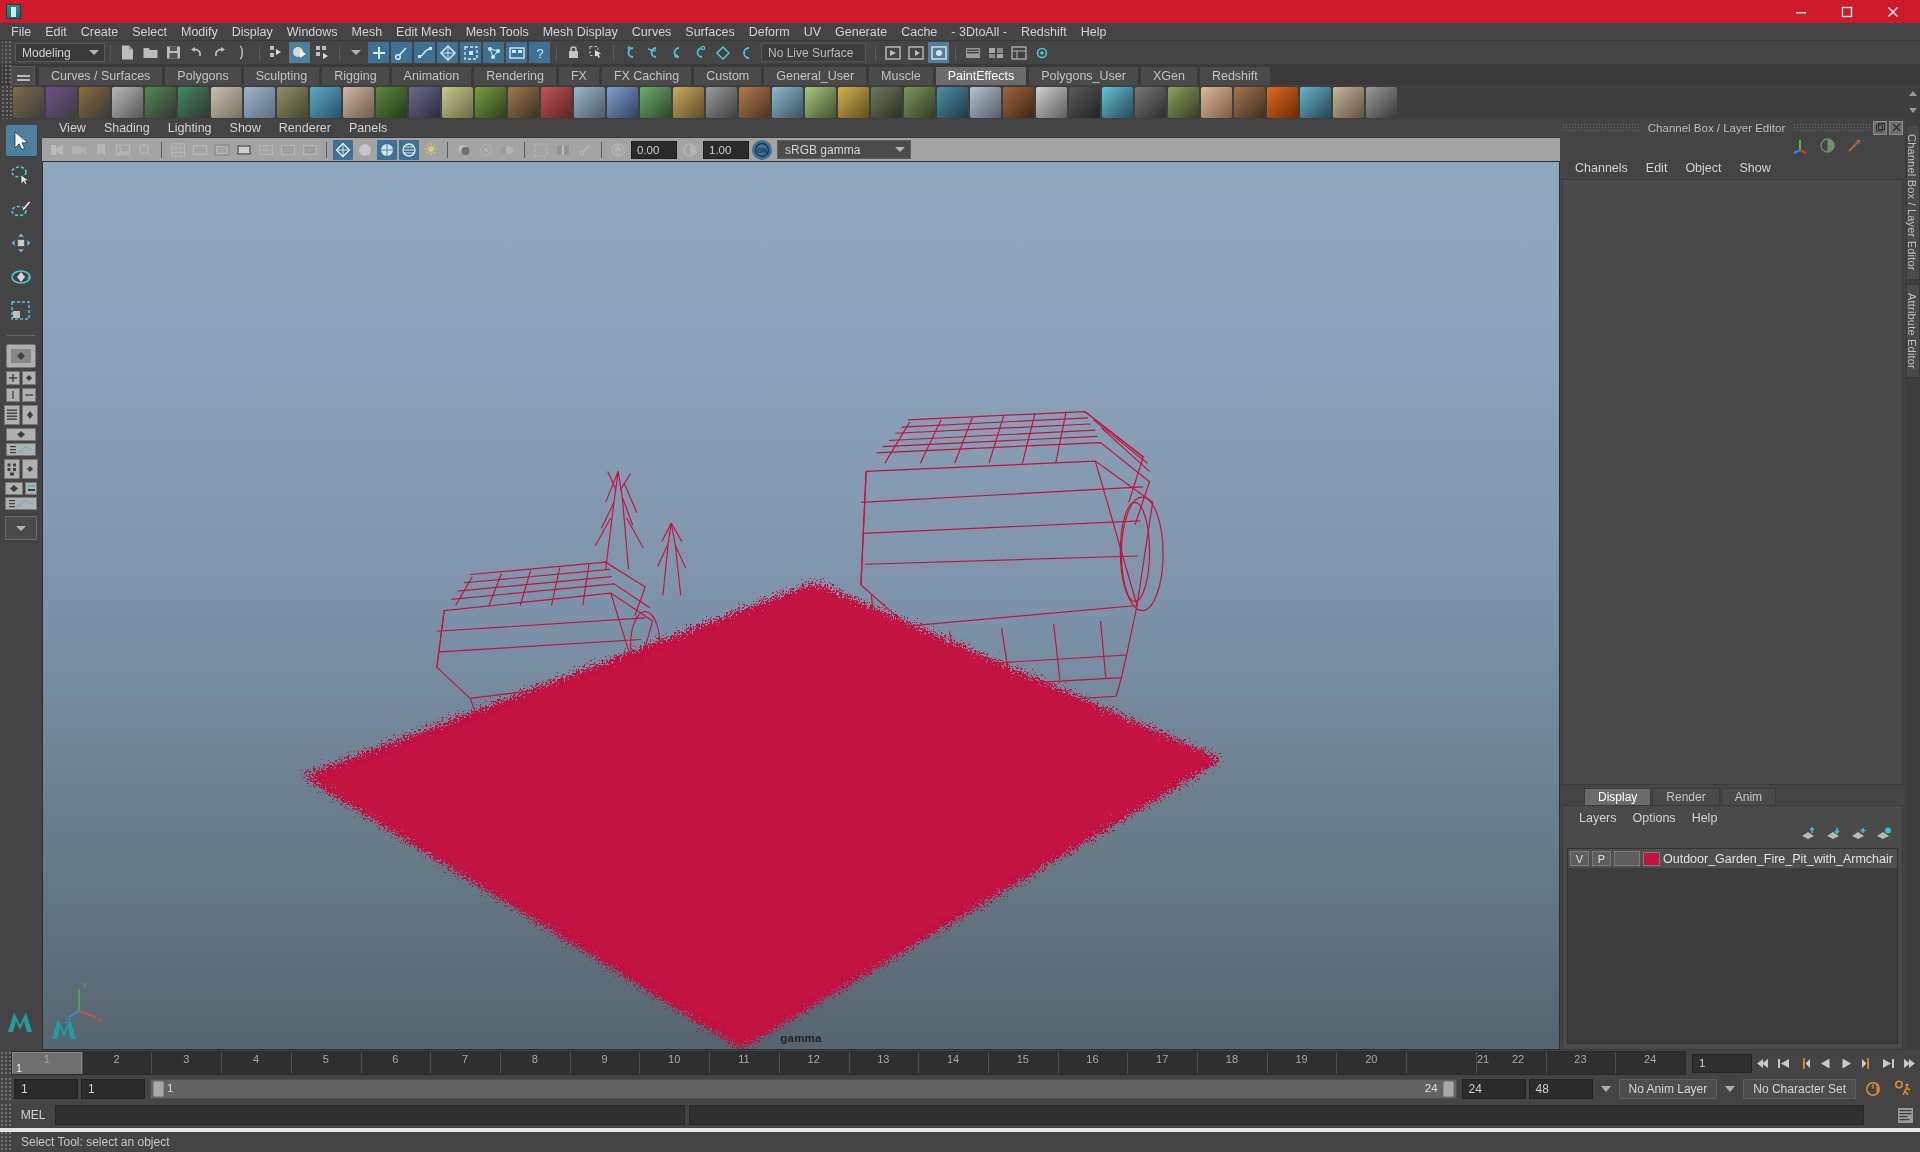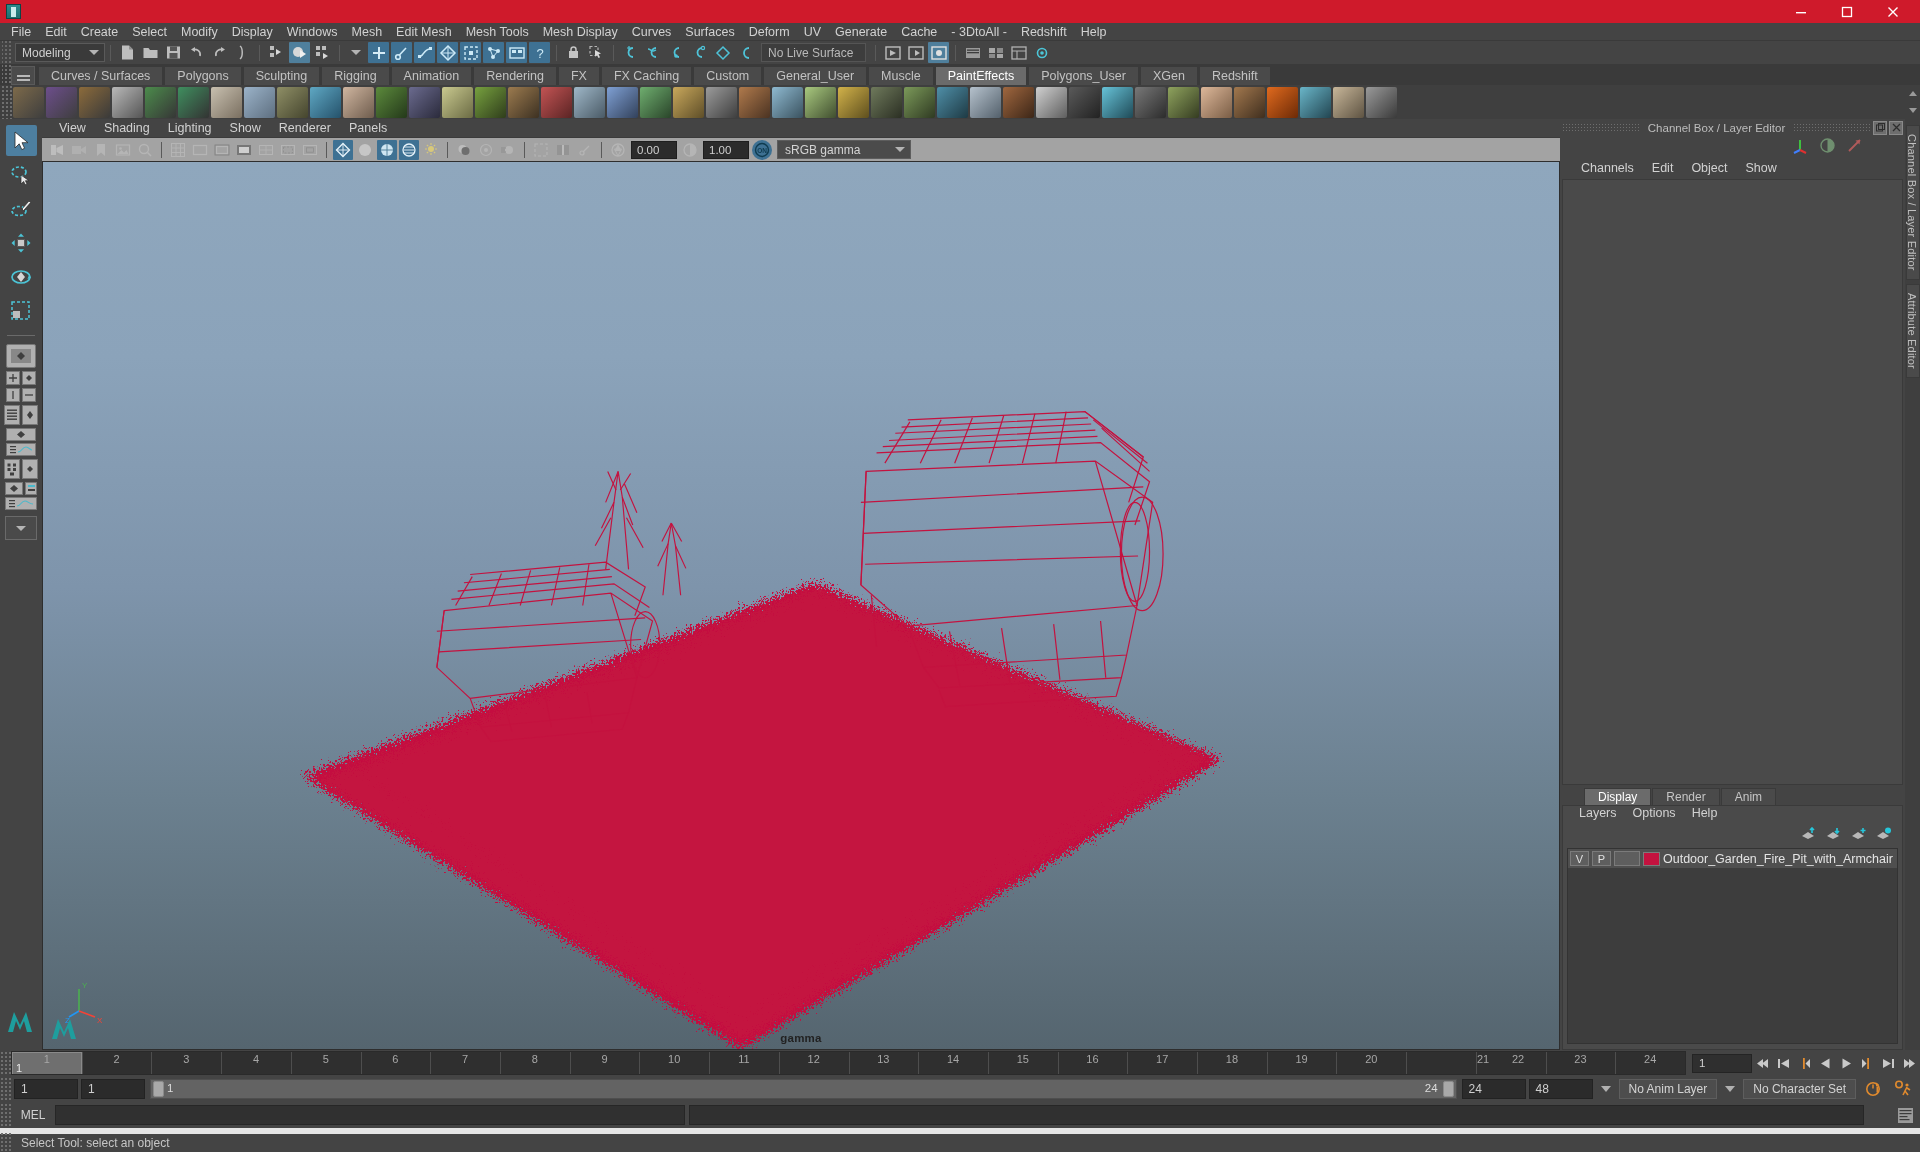--- a/index.html
+++ b/index.html
@@ -167,30 +167,30 @@
     height:17px; display:flex; align-items:center; font-size:11.5px; color:#bdbdbd;
     flex:0 0 17px; position:relative; padding:0 2px;
   }
   .dots{ flex:1 1 auto; height:9px;
     background-image:radial-gradient(#6e6e6e .9px, transparent .9px);
     background-size:3px 3px; background-position:0 3px; }
   .rd-title .lbl{ padding:0 8px; white-space:nowrap; }
   .winbtn-sm{ width:14px;height:14px;background:#6e6e6e;border:1px solid #8a8a8a;margin-left:2px;
     display:flex;align-items:center;justify-content:center; color:#e6e6e6; font-size:10px;line-height:1;}
   .cb-icons{ height:22px; display:flex; align-items:center; justify-content:flex-end; gap:10px; padding-right:42px; flex:0 0 22px;}
-  .cb-menu{ height:20px; display:flex;align-items:center; padding-left:12px; flex:0 0 20px; }
+  .cb-menu{ height:20px; display:flex;align-items:center; padding-left:6px; flex:0 0 20px; }
   .cb-menu .mi{ padding:0 9px; font-size:12.5px; color:#d2d2d2; }
   .cb-body{ background:#4a4a4a; border:1px solid #3a3a3a; margin:1px 2px 0 2px; flex:1 1 auto; min-height:0;}
 
   .layer-tabs{ height:17px; display:flex; align-items:flex-end; margin-top:3px; padding-left:24px; flex:0 0 17px; }
   .ltab{ height:17px;line-height:16px;padding:0 13px;font-size:12px;background:#4a4a4a;color:#c5c5c5;
     border:1px solid #3a3a3a;border-bottom:none;margin-right:1px;}
   .ltab.active{ background:#6b6b6b;color:#fff; }
   .layer-panel{ margin:0 2px 0 2px; background:#4a4a4a; border:1px solid #3a3a3a; flex:0 0 245px; display:flex;flex-direction:column;}
-  .layer-menu{ height:19px;display:flex;align-items:flex-start;padding-left:8px;flex:0 0 19px;}
+  .layer-menu{ height:19px;display:flex;align-items:flex-end;padding-left:8px;flex:0 0 19px;}
   .layer-menu .mi{padding:0 8px;font-size:12.5px;color:#d2d2d2;}
   .layer-tools{ height:20px;display:flex;align-items:center;justify-content:flex-end;gap:9px;padding-right:10px;flex:0 0 20px;}
   .layer-list{ flex:1 1 auto; background:#3d3d3d; border:1px solid #333; margin:3px 4px 5px 4px; min-height:0; }
   .layer-row{ height:19px; display:flex; align-items:center; background:#4f4f4f; padding:0 2px; gap:3px;}
   .vp-chip{ width:19px;height:15px;background:#5e5e5e;border:1px solid #7b7b7b;display:flex;align-items:center;justify-content:center;
     font-size:11px;color:#e0e0e0;}
   .vp-chip.blank{ width:26px; }
   .swatch{ width:17px;height:14px;background:#c4123f;border:1px solid #7b7b7b; }
   .layer-name{ font-size:12.5px;color:#e3e3e3; white-space:nowrap;}
 
@@ -231,21 +231,21 @@
   .cgrip{ width:10px;height:26px;flex:none;
     background-image:radial-gradient(#6f6f6f 1px, transparent 1px);
     background-size:4px 4px; background-position:3px 5px;}
   .mel-lbl{ width:44px;text-align:center;font-size:12px;color:#d0d0d0;flex:none;}
   .mel-input{ width:630px;height:20px;background:#303030;border:1px solid #262626;flex:none;}
   .mel-out{ flex:1 1 auto;height:20px;background:#303030;border:1px solid #262626;margin-left:4px;margin-right:30px;}
   .cmd-ico{ width:22px;height:22px;flex:none;margin-right:4px;display:flex;align-items:center;justify-content:center;}
 
   
   .statusbar{ height:24px;background:#444;flex:0 0 24px;display:flex;align-items:center;padding-left:1px;
-    border-top:6px solid #e5e5e5;}
+    border-top:4px solid #e5e5e5;}
   .sgrip{ width:10px;height:24px;flex:none;
     background-image:radial-gradient(#6f6f6f 1px, transparent 1px);
     background-size:4px 4px; background-position:3px 5px;}
   .sb-text{ font-size:12px;color:#c6c6c6;padding-left:10px; }
 </style>
 </head>
 <body>
 
 <div class="app">
 

